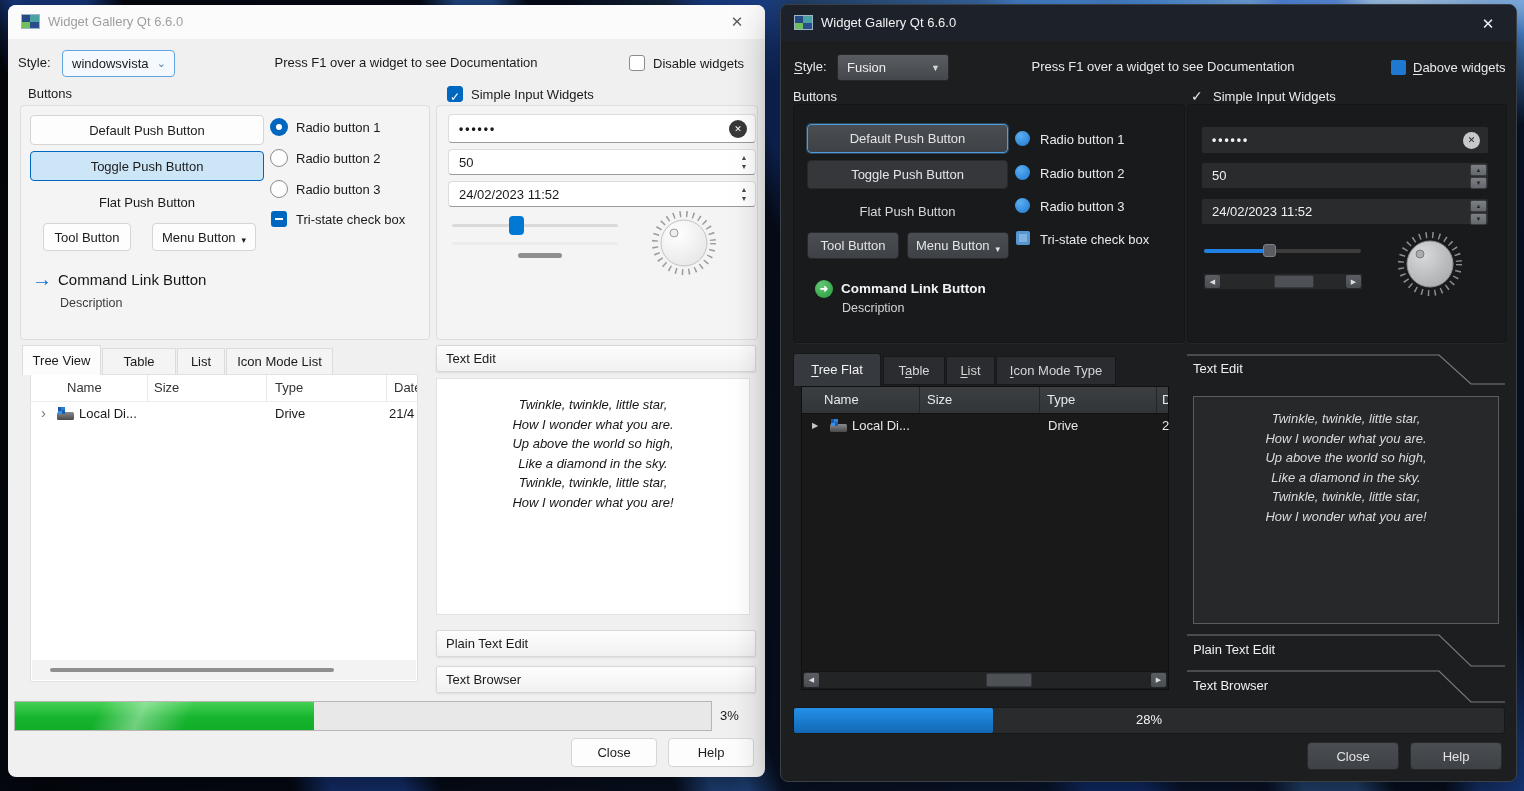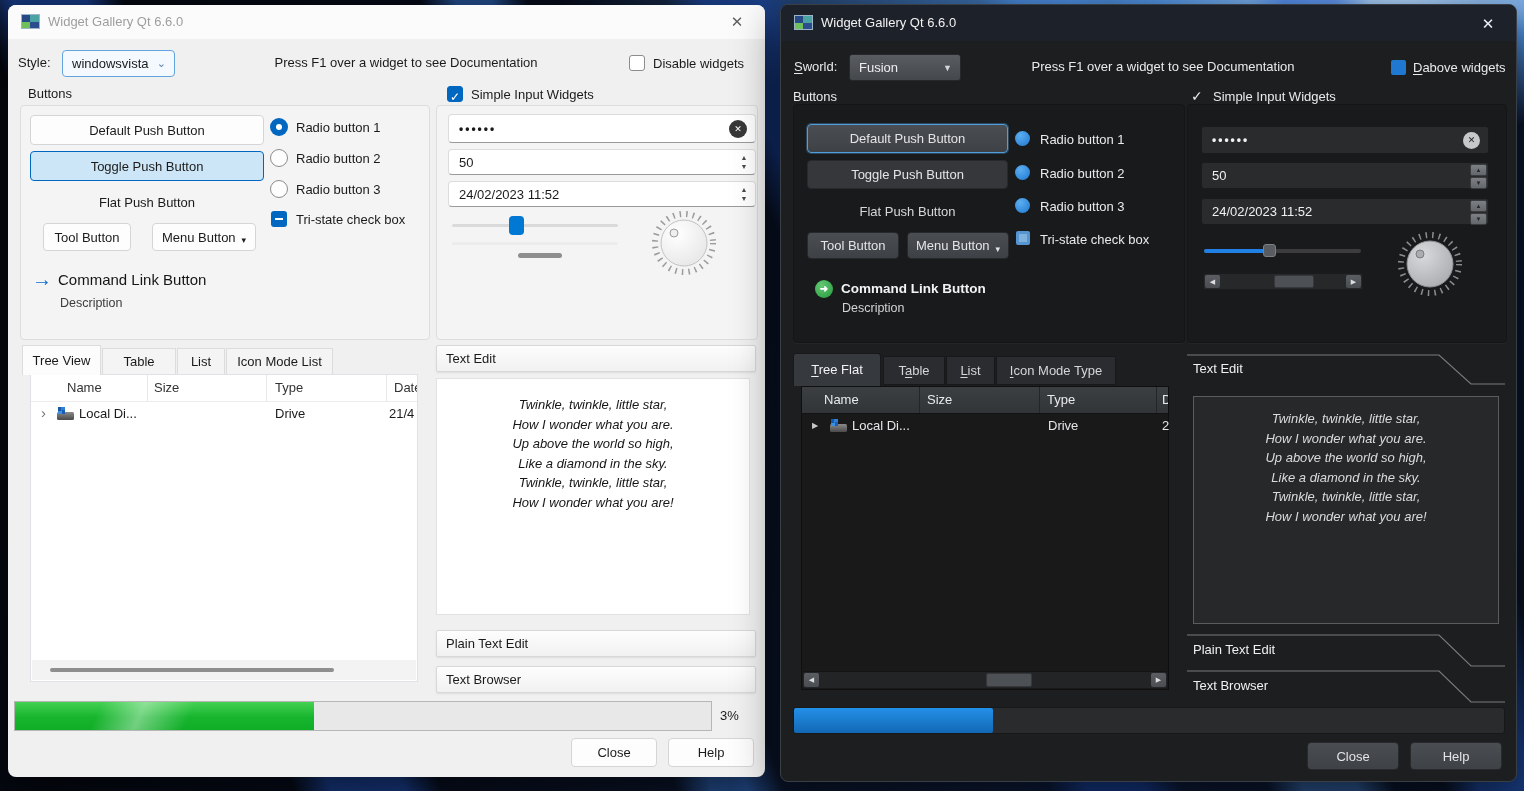--- a/index.html
+++ b/index.html
@@ -279,22 +279,22 @@
   <button class="abs btnL" style="left:660px;top:733px;width:86px;height:29px">Help</button>
 </div>
 
 <div class="win winR">
   <div class="abs tbarR">
     <div class="appico" style="top:10px"></div>
     <span class="ttlR">Widget Gallery Qt 6.6.0</span>
     <span class="xbtn xR">✕</span>
   </div>
 
-  <span class="abs t13R" style="left:13px;top:54px"><span></span><span class="u">S</span><span>world:</span></span>
-  <div class="abs comboR" style="left:68px;top:49px;width:112px;height:27px">
+  <span class="abs t13R" style="left:13px;top:54px"><span></span><span class="u">S</span><span>tyle:</span></span>
+  <div class="abs comboR" style="left:56px;top:49px;width:112px;height:27px">
     <span>Fusion</span>
     <span class="arrR">▼</span>
   </div>
   <div class="abs t13R" style="left:236px;top:54px;width:292px;text-align:center">Press F1 over a widget to see Documentation</div>
   <span class="abs cbR" style="left:610px;top:55px"></span>
   <span class="abs t13R" style="left:632px;top:55px"><span></span><span class="u">D</span><span>above widgets</span></span>
 
   <span class="abs t13R" style="left:12px;top:84px">Buttons</span>
   <div class="abs frameR" style="left:12px;top:99px;width:390px;height:237px"></div>
   <button class="abs btnR focusR" style="left:26px;top:119px;width:201px;height:29px">Default Push Button</button>
@@ -414,16 +414,17 @@
   </div>
   <div class="abs" style="left:406px;top:665px;width:318px;height:33px">
     <svg class="toolsvgR" width="318" height="33" viewBox="0 0 318 33">
         <polyline points="0,1 252,1 284,32 318,32" fill="none" stroke="#7a7a7a" stroke-width="1.2"></polyline>
       </svg>
     <span class="toolhdrRlbl">Text Browser</span>
   </div>
 
   <div class="abs pbarR" style="left:12px;top:702px;width:712px;height:27px">
     <div class="pfillR" style="width:28%"></div>
+    <div class="ptxtR">28%</div>
   </div>
   <button class="abs btnR" style="left:526px;top:737px;width:92px;height:28px">Close</button>
   <button class="abs btnR" style="left:629px;top:737px;width:92px;height:28px">Help</button>
 </div>
 
 </body></html>

